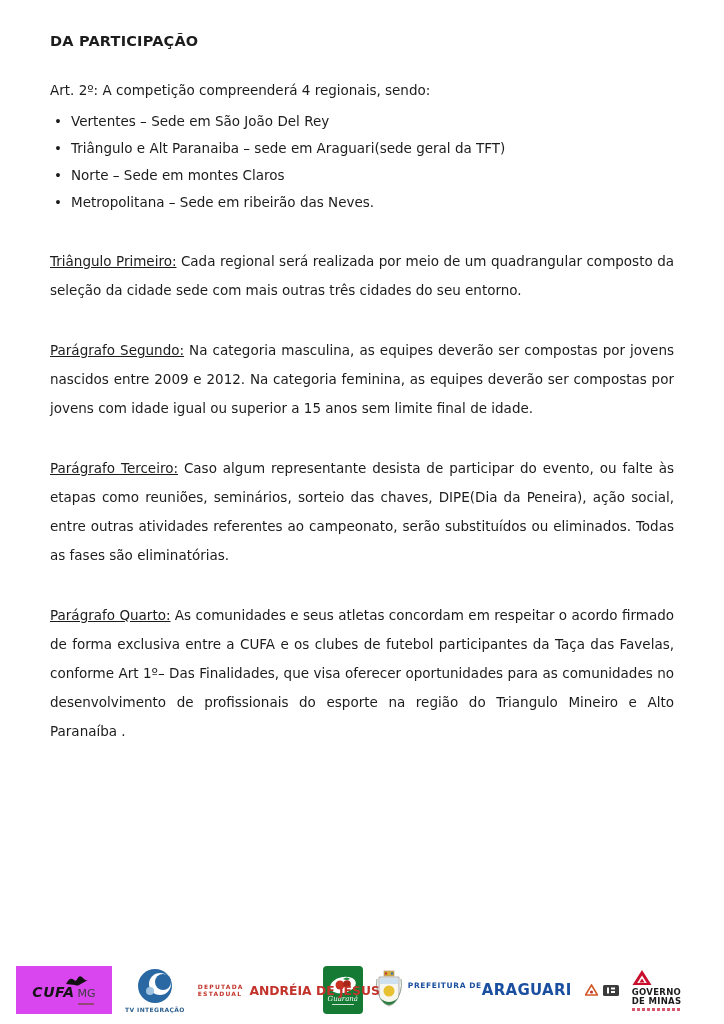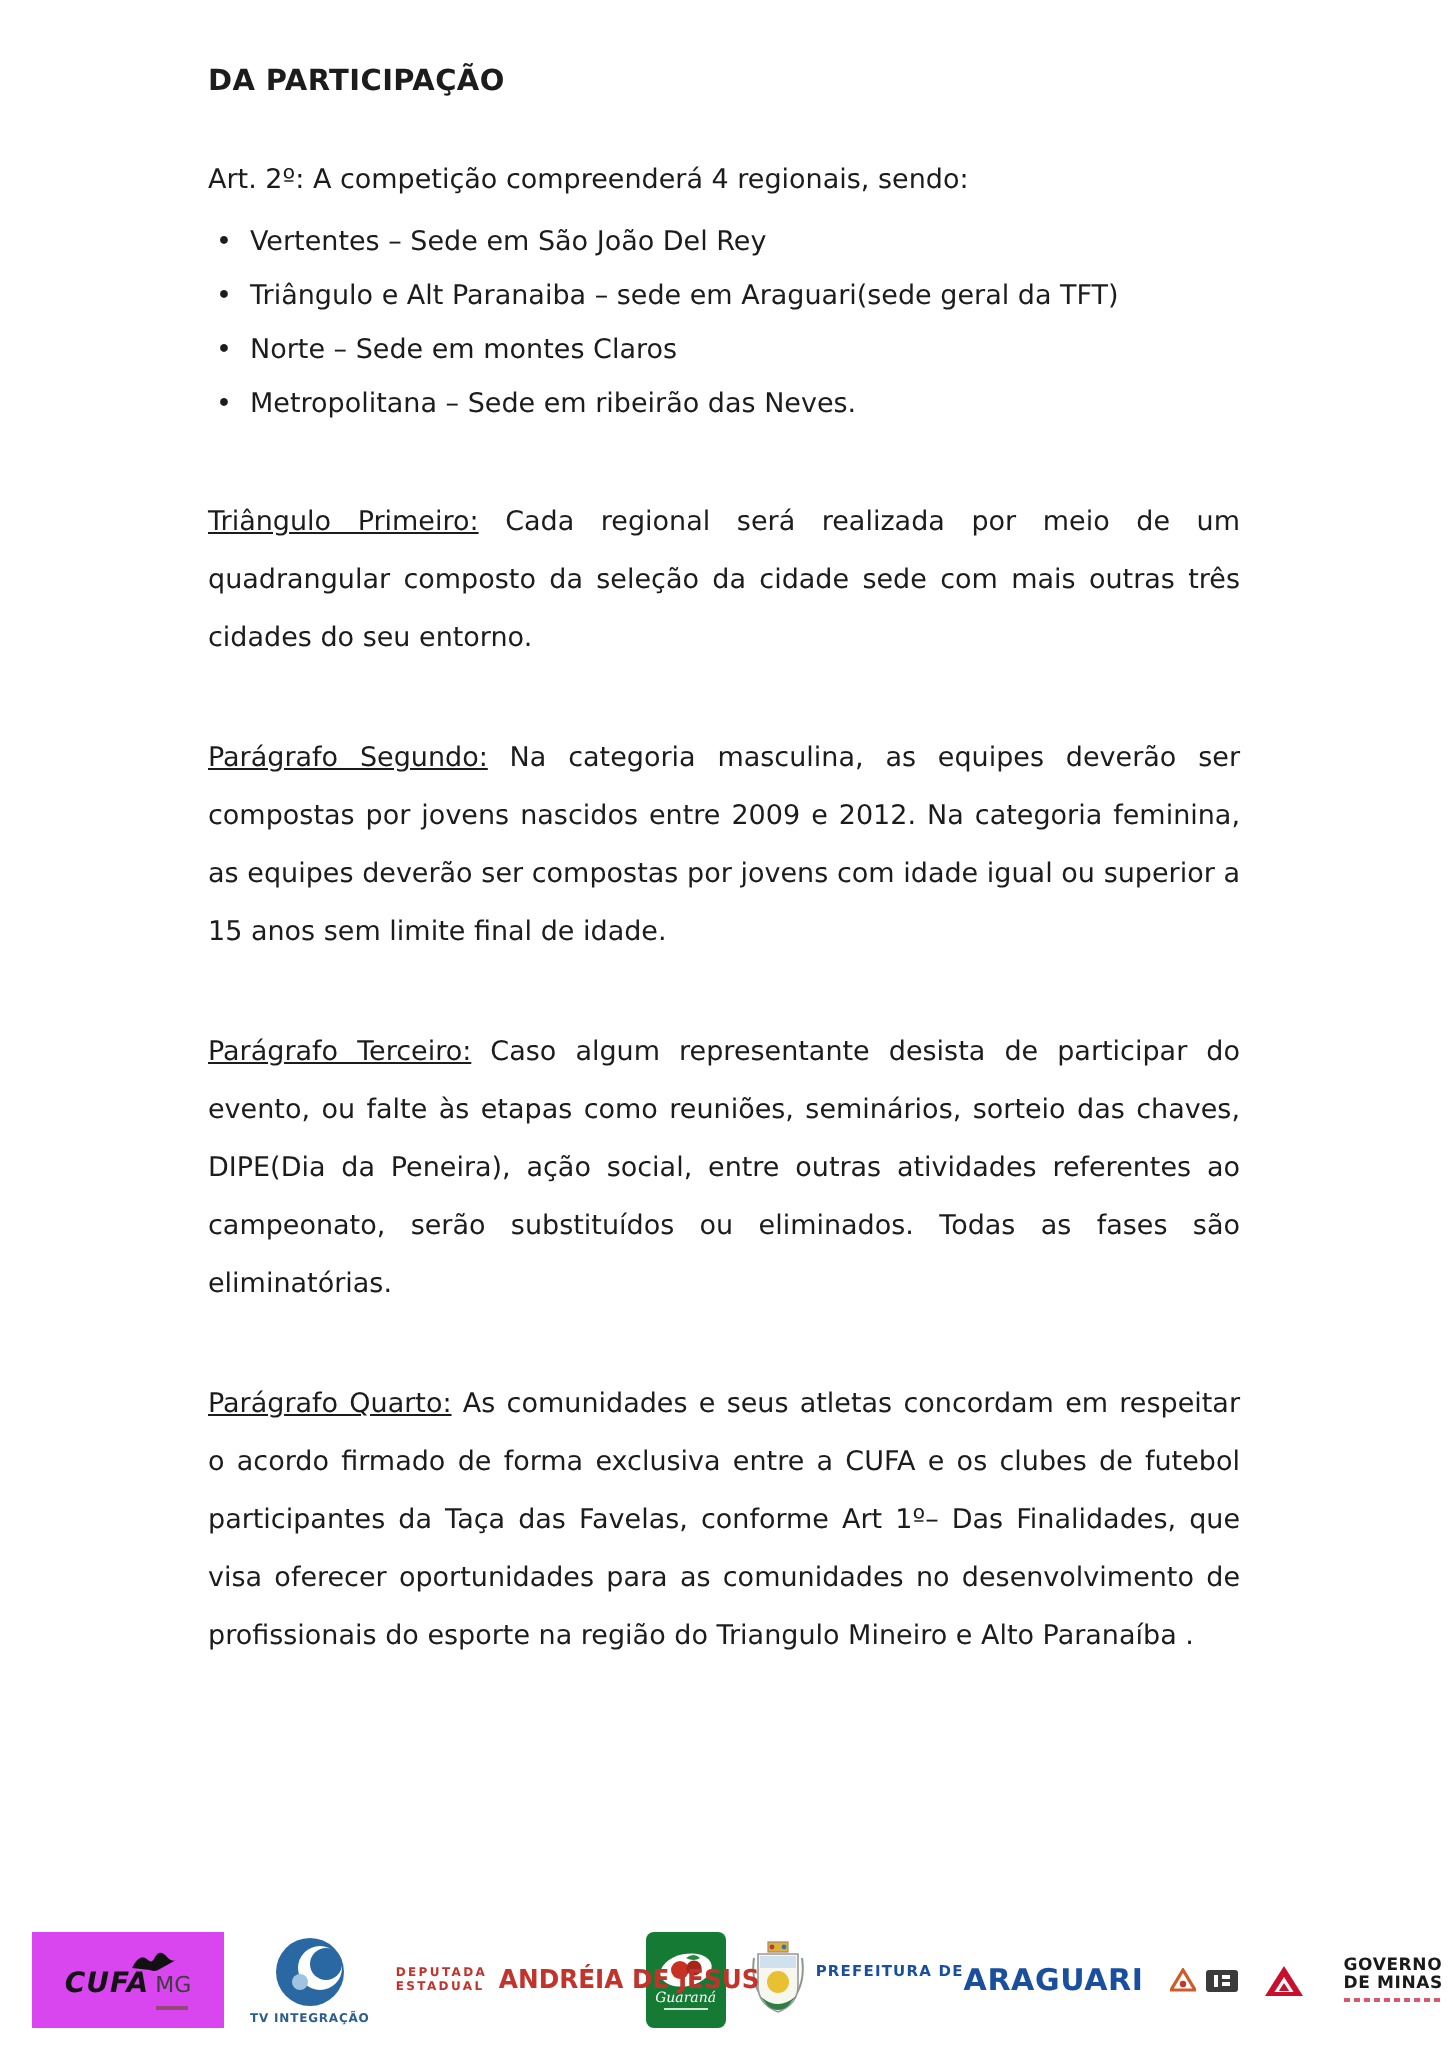--- a/index.html
+++ b/index.html
@@ -27,21 +27,21 @@
     font-weight: 900;
     letter-spacing: -1px;
     word-spacing: -6px;
     color: #0d0d0d;
     white-space: nowrap;
     transform: scaleX(.86);
     transform-origin: left center;
   }
 
   
-  .content { margin: 0 104px; }
+  .content { margin: 0 50px; }
   .heading {
     margin: 33px 0 0 0;
     font-size: 14.5px;
     font-weight: bold;
     letter-spacing: .2px;
   }
   .article { margin-top: 33px; font-size: 13.5px; }
   .bullets { margin: 10px 0 0 0; padding: 0; list-style: none; }
   .bullets li {
     position: relative;
@@ -97,21 +97,21 @@
   .gua-label { font-size: 7px; color: #ffffff; font-style: italic; font-family: "DejaVu Serif", serif; }
   .gua-rule { width: 22px; height: 1px; background: #ffffff; opacity: .8; }
 
   .ara { display: flex; align-items: center; gap: 6px; }
   .ara-text { display: flex; flex-direction: row; line-height: 1.1; }
   .ara-line1 { font-size: 7.5px; font-weight: 800; color: #1a4fa0; letter-spacing: .6px; }
   .ara-line2 { font-size: 15px; font-weight: 900; color: #1a4fa0; letter-spacing: .3px; }
 
   .minis { display: flex; align-items: center; gap: 5px; }
 
-  .gov { display: flex; align-items: center; gap: 20px; }
+  .gov { display: flex; align-items: flex-start; gap: 2px; flex-direction: column; }
   .gov-text { display: flex; flex-direction: column; line-height: 1.08; }
   .gov-line { font-size: 8.5px; font-weight: 900; color: #1a1a1a; letter-spacing: .3px; }
   .gov-sub { margin-top: 2px; width: 50px; height: 2.5px; opacity: .7;
              background: repeating-linear-gradient(90deg, #c8102e 0 3px, transparent 3px 5px); }
 </style>
 </head>
 <body>
 
 <div class="page">
 

